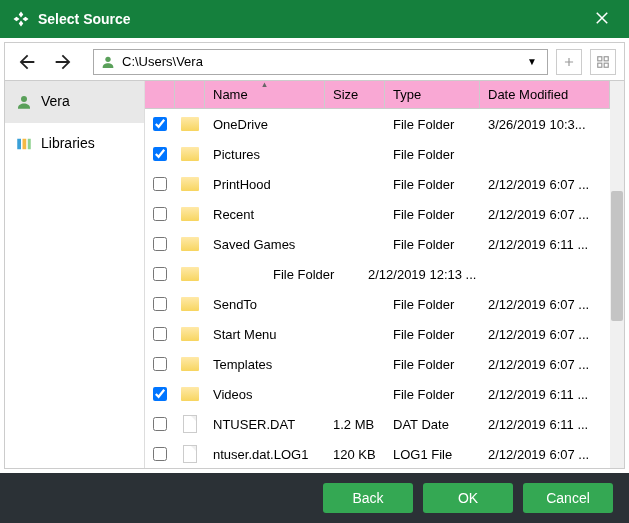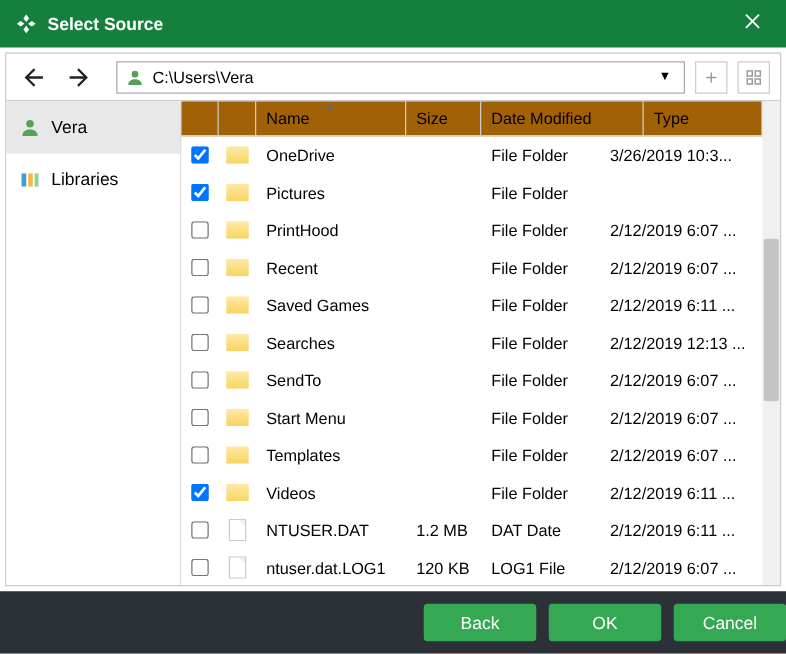--- a/index.html
+++ b/index.html
@@ -21,21 +21,21 @@
 .tool-icon { width: 26px; height: 26px; border: 1px solid #ccc; display: flex; align-items: center; justify-content: center; cursor: pointer; color: #888; font-size: 14px; }
 
 .body { display: flex; height: calc(100% - 38px); }
 .sidebar { width: 140px; background: #fff; border-right: 1px solid #ddd; }
 .side-item { display: flex; gap: 8px; padding: 12px 10px; cursor: pointer; font-size: 14px; }
 .side-item.active { background: #e8e8e8; }
 .side-icon { width: 18px; height: 18px; flex-shrink: 0; }
 
 .content { flex: 1; display: flex; overflow: hidden; }
 .table-wrap { flex: 1; overflow: hidden; display: flex; flex-direction: column; }
-.thead { display: flex; border-bottom: 1px solid #ccc; height: 28px; align-items: center; background: #a16207; }
+.thead { display: flex; border-bottom: 1px solid #ccc; height: 28px; align-items: center; background: #f9a8d4; }
 .th { border-right: 1px solid #ccc; padding: 0 8px; font-size: 13px; height: 100%; display: flex; align-items: center; position: relative; }
 .th.sorted::after { content: '▴'; position: absolute; left: 50%; top: -2px; transform: translateX(-50%); font-size: 9px; color: #666; }
 .c-chk { width: 30px; }
 .c-icon { width: 30px; }
 .c-name { width: 120px; }
 .c-size { width: 60px; }
 .c-type { width: 95px; }
 .c-date { flex: 1; min-width: 100px; }
 
 .tbody { flex: 1; overflow: hidden; }
@@ -45,21 +45,21 @@
 .td.c-icon { padding: 0; display: flex; justify-content: center; }
 input[type=checkbox] { width: 14px; height: 14px; cursor: pointer; }
 .folder-ico { width: 18px; height: 14px; background: linear-gradient(180deg, #ffe9a8, #f7d560); border-radius: 1px; position: relative; }
 .folder-ico::before { content: ''; position: absolute; top: -3px; left: 0; width: 8px; height: 3px; background: #f7d560; border-radius: 1px 1px 0 0; }
 .file-ico { width: 14px; height: 18px; background: #fff; border: 1px solid #ccc; position: relative; }
 .file-ico::before { content: ''; position: absolute; top: 0; right: 0; border-style: solid; border-width: 0 5px 5px 0; border-color: transparent #f0f0f0 transparent transparent; }
 
 .scrollbar { width: 14px; background: #f0f0f0; position: relative; }
 .scroll-thumb { position: absolute; left: 1px; right: 1px; top: 110px; height: 130px; background: #c4c4c4; border-radius: 2px; }
 
-.footer { height: 50px; background: #2b3136; display: flex; align-items: center; justify-content: flex-end; padding: 0 0; gap: 10px; }
+.footer { height: 50px; background: #2b3136; display: flex; align-items: center; justify-content: flex-end; padding: 0 16px; gap: 10px; }
 .btn { min-width: 90px; height: 30px; background: #34a853; color: #fff; border: none; border-radius: 3px; font-size: 14px; cursor: pointer; }
 </style>
 </head>
 <body>
 
 <div class="titlebar">
   <span class="logo">
     <svg viewBox="0 0 24 24" width="18" height="18">
         <path fill="#fff" d="M12 2l3 4-3 4-3-4 3-4zm0 20l-3-4 3-4 3 4-3 4zm10-10l-4 3-4-3 4-3 4 3zM2 12l4-3 4 3-4 3-4-3z"></path>
       </svg>
@@ -128,22 +128,22 @@
         </div>
       </div>
 
     <div class="content">
       <div class="table-wrap">
         <div class="thead">
           <div class="th c-chk"></div>
           <div class="th c-icon"></div>
           <div class="th c-name sorted">Name</div>
           <div class="th c-size">Size</div>
+          <div class="th c-type">Type</div>
           <div class="th c-date">Date Modified</div>
-          <div class="th c-type">Type</div>
         </div>
         <div class="tbody" id="tbody">
             <div class="tr">
               <div class="td c-chk">
                 <input type="checkbox" checked="" style="">
               </div>
               <div class="td c-icon">
                 <div class="folder-ico"></div>
               </div>
               <div class="td c-name">OneDrive</div>
@@ -198,21 +198,20 @@
               <div class="td c-type">File Folder</div>
               <div class="td c-date">2/12/2019 6:11 ...</div>
             </div>
             <div class="tr">
               <div class="td c-chk">
                 <input type="checkbox" style="">
               </div>
               <div class="td c-icon">
                 <div class="folder-ico"></div>
               </div>
-              <div class="td c-name">Searches</div>
               <div class="td c-size"></div>
               <div class="td c-type">File Folder</div>
               <div class="td c-date">2/12/2019 12:13 ...</div>
             </div>
             <div class="tr">
               <div class="td c-chk">
                 <input type="checkbox" style="">
               </div>
               <div class="td c-icon">
                 <div class="folder-ico"></div>

